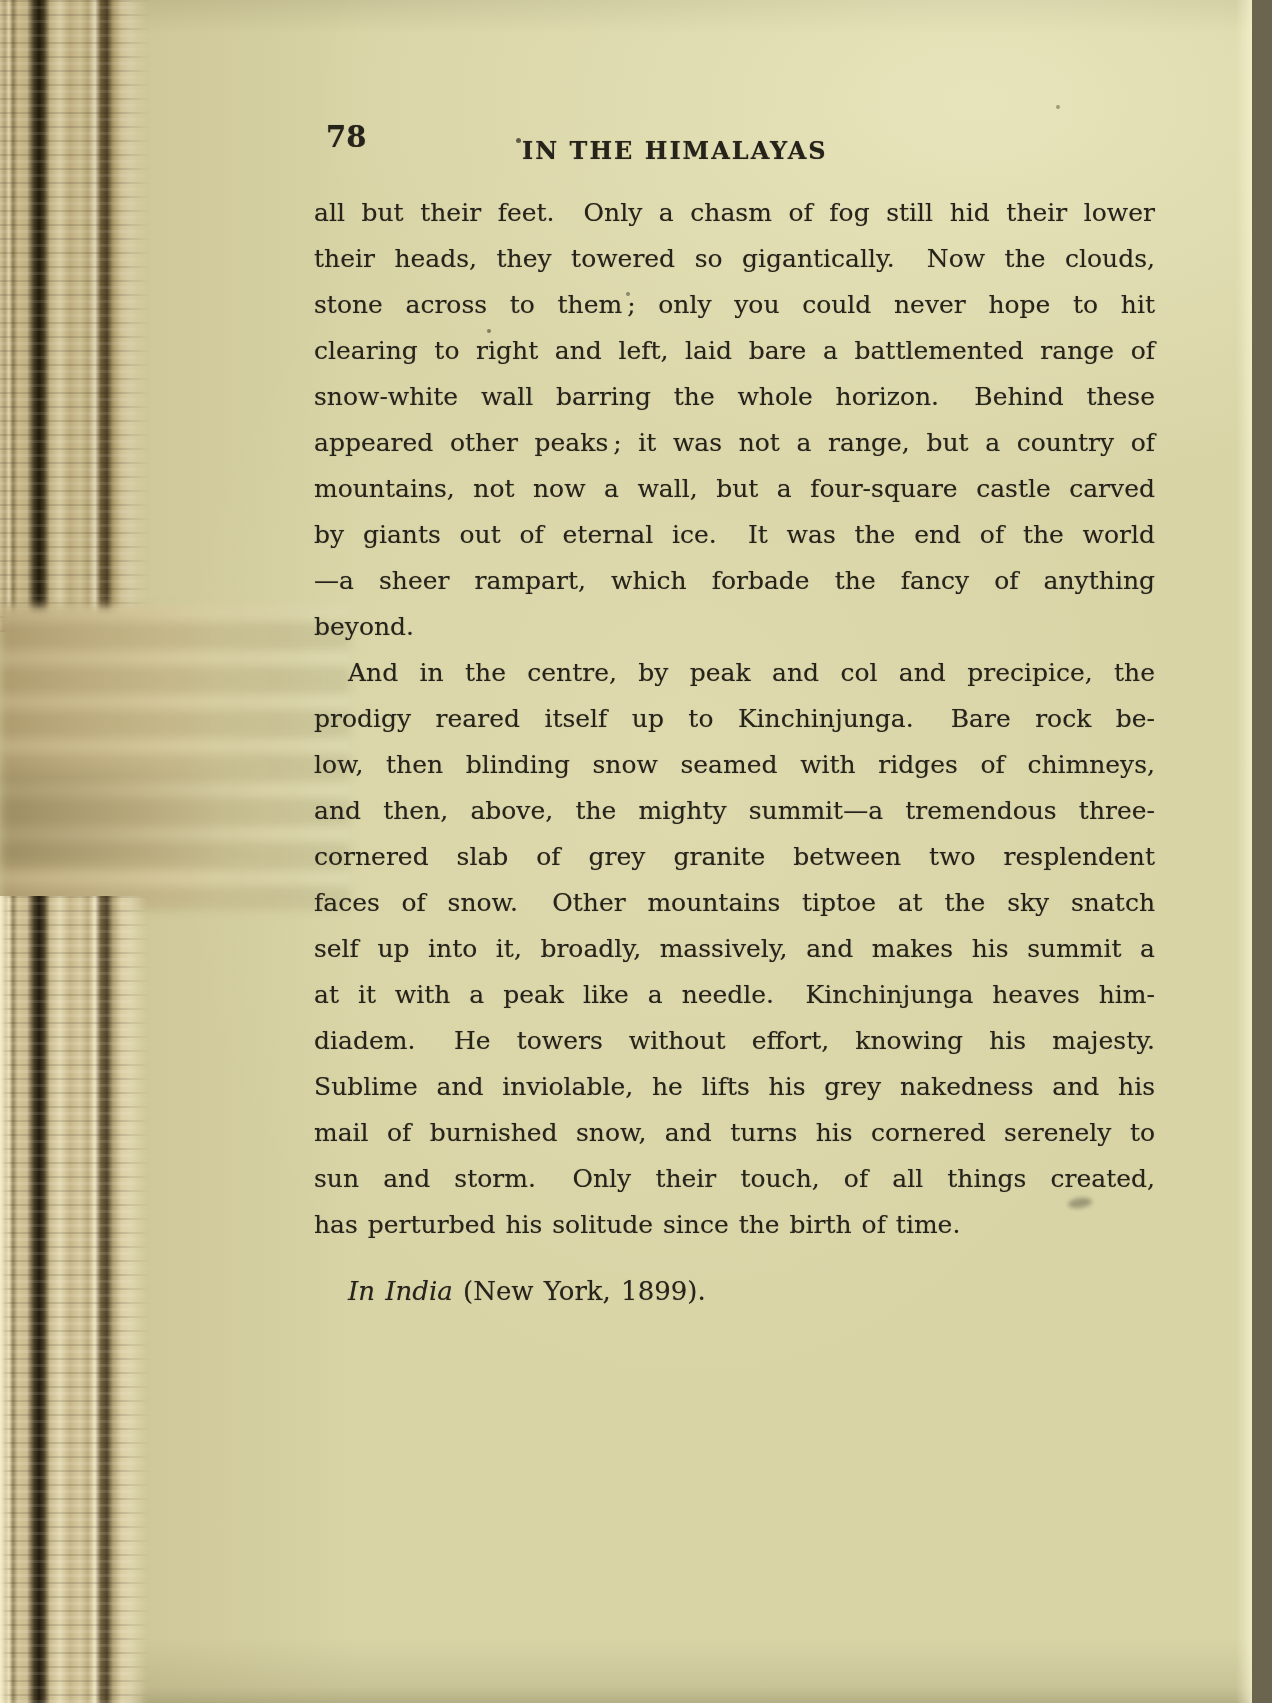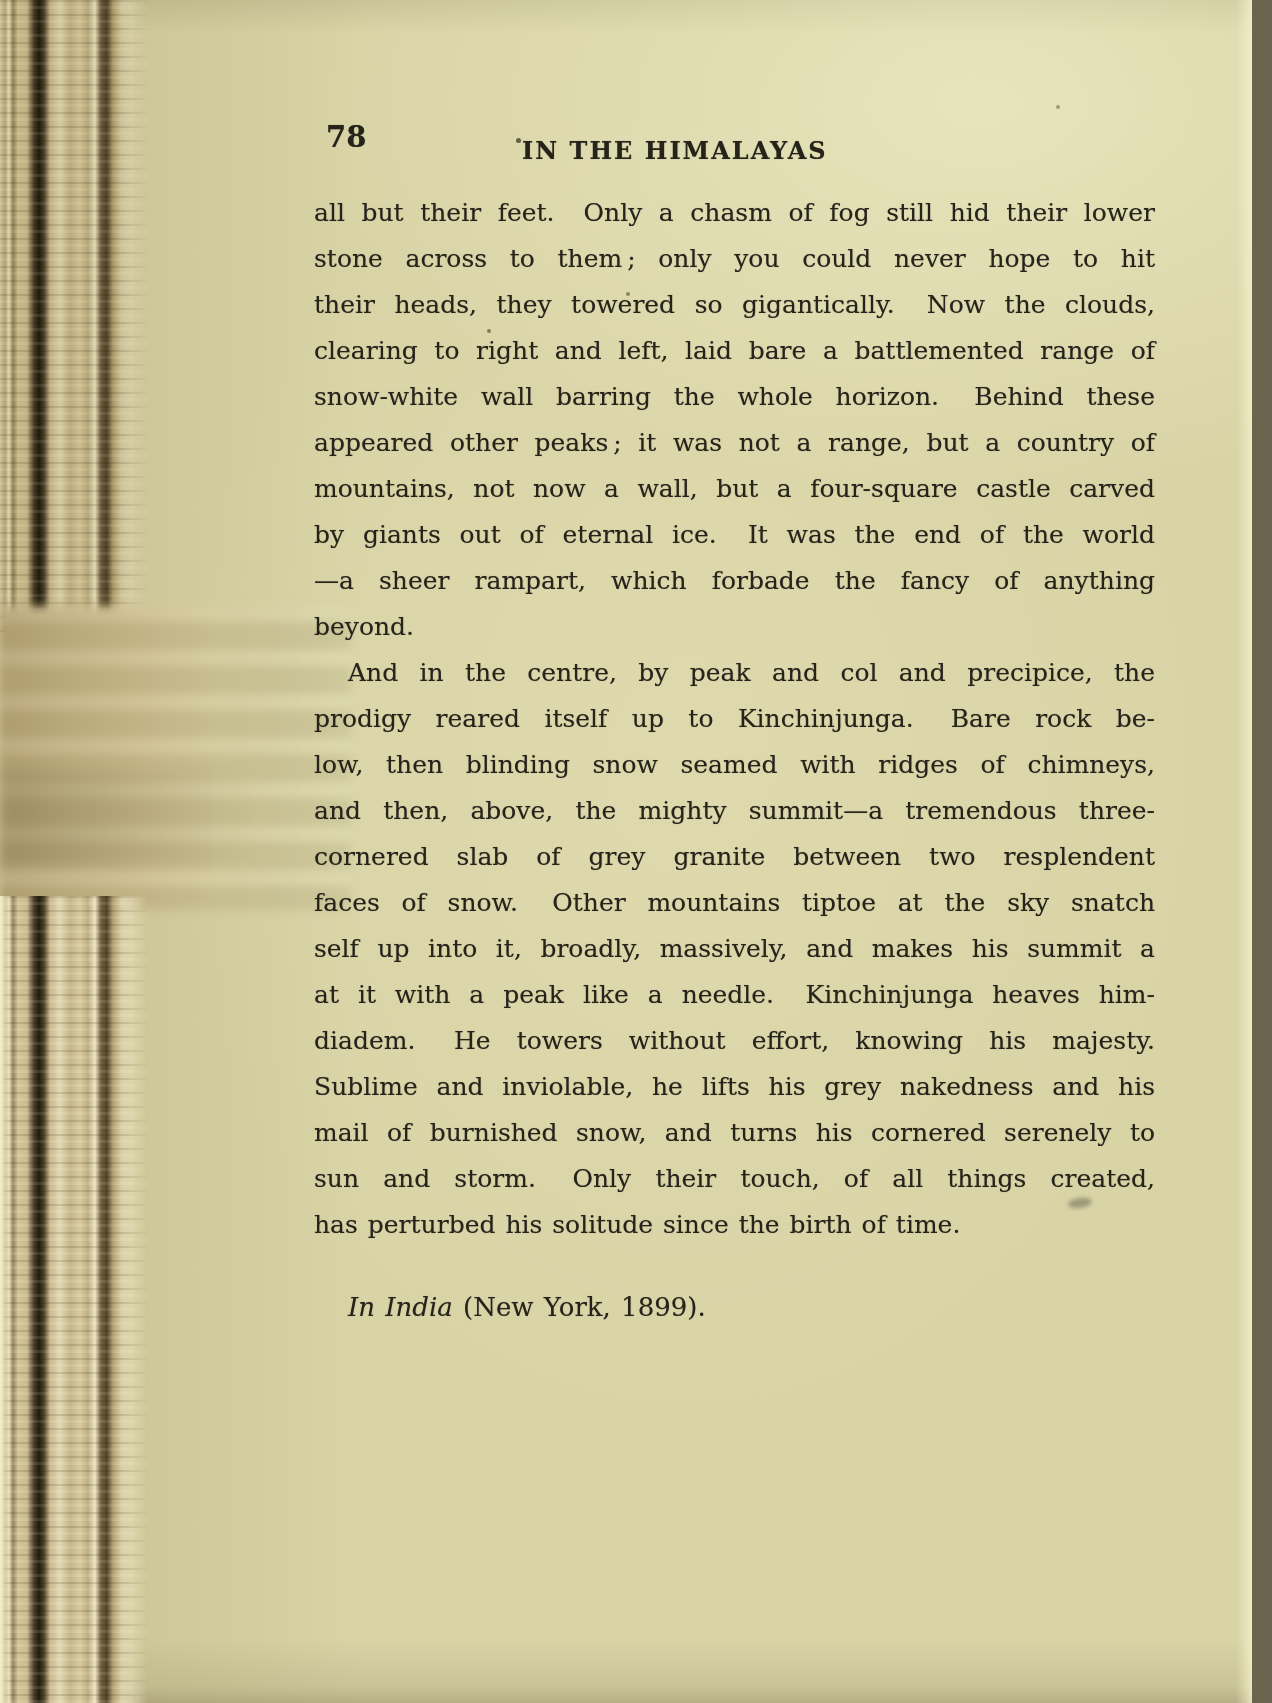--- a/index.html
+++ b/index.html
@@ -73,21 +73,21 @@
     word-spacing:2px;
   }
   .line{
     height:46px;line-height:46px;
     text-align:justify;text-align-last:justify;
     white-space:nowrap;
   }
   .line.last{text-align-last:left;white-space:normal;}
   .line.indent{text-indent:34px;}
   .citation{
-    margin-top:36px;padding-left:34px;
+    margin-top:20px;padding-left:34px;
     height:46px;line-height:46px;font-size:26px;
   }
   .citation .work{font-style:italic;}
 
   
   .speck{position:absolute;border-radius:50%;background:rgba(58,52,38,.75);}
   .speck.s1{left:516px;top:138px;width:5px;height:5px;}
   .speck.s2{left:1056px;top:105px;width:4px;height:4px;background:rgba(90,82,58,.5);}
   .speck.s3{left:487px;top:329px;width:4px;height:4px;background:rgba(70,64,45,.6);}
   .speck.s4{left:626px;top:292px;width:4px;height:4px;background:rgba(70,64,45,.55);}
@@ -107,22 +107,22 @@
   <div class="gutter-smear"></div>
   <div class="gutter-bottom"></div>
 
   <div class="folio">78</div>
   <div class="running-title">IN THE HIMALAYAS</div>
 
   <div class="body-text">
 
     <div>
         <div class="line">all but their feet.  Only a chasm of fog still hid their lower</div>
+        <div class="line">their heads, they towered so gigantically.  Now the clouds,</div>
         <div class="line">stone across to them ; only you could never hope to hit</div>
-        <div class="line">their heads, they towered so gigantically.  Now the clouds,</div>
         <div class="line">clearing to right and left, laid bare a battlemented range of</div>
         <div class="line">snow-white wall barring the whole horizon.  Behind these</div>
         <div class="line">appeared other peaks ; it was not a range, but a country of</div>
         <div class="line">mountains, not now a wall, but a four-square castle carved</div>
         <div class="line">by giants out of eternal ice.  It was the end of the world</div>
         <div class="line">—a sheer rampart, which forbade the fancy of anything</div>
         <div class="line last">beyond.</div>
       </div>
       <div>
         <div class="line indent">And in the centre, by peak and col and precipice, the</div>

